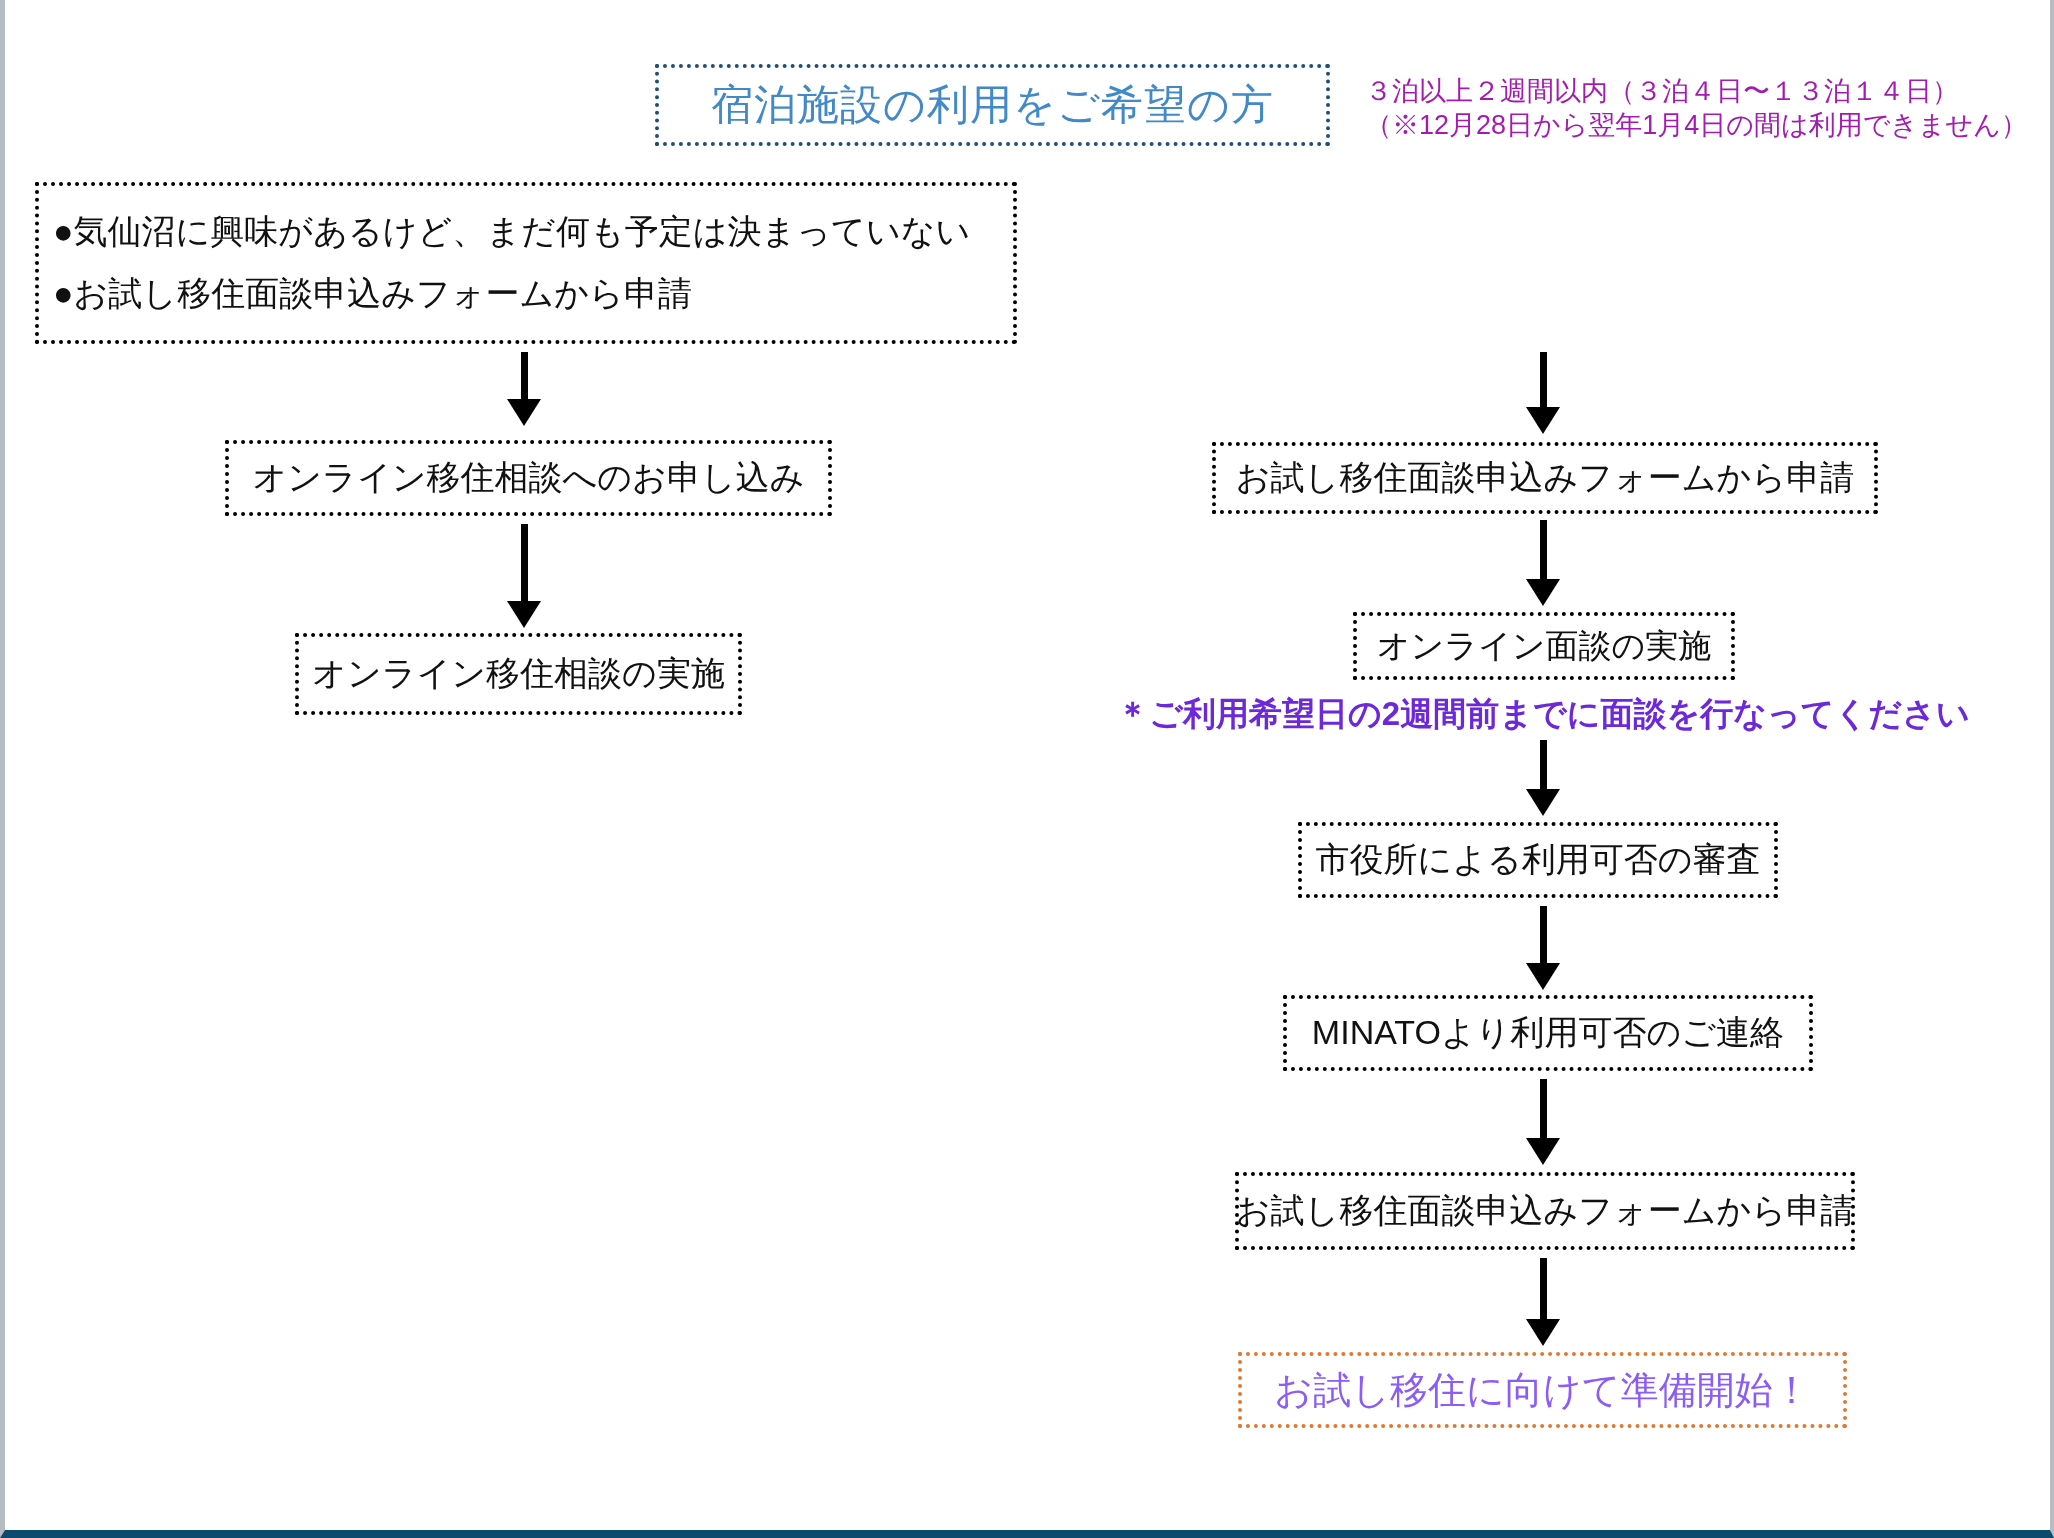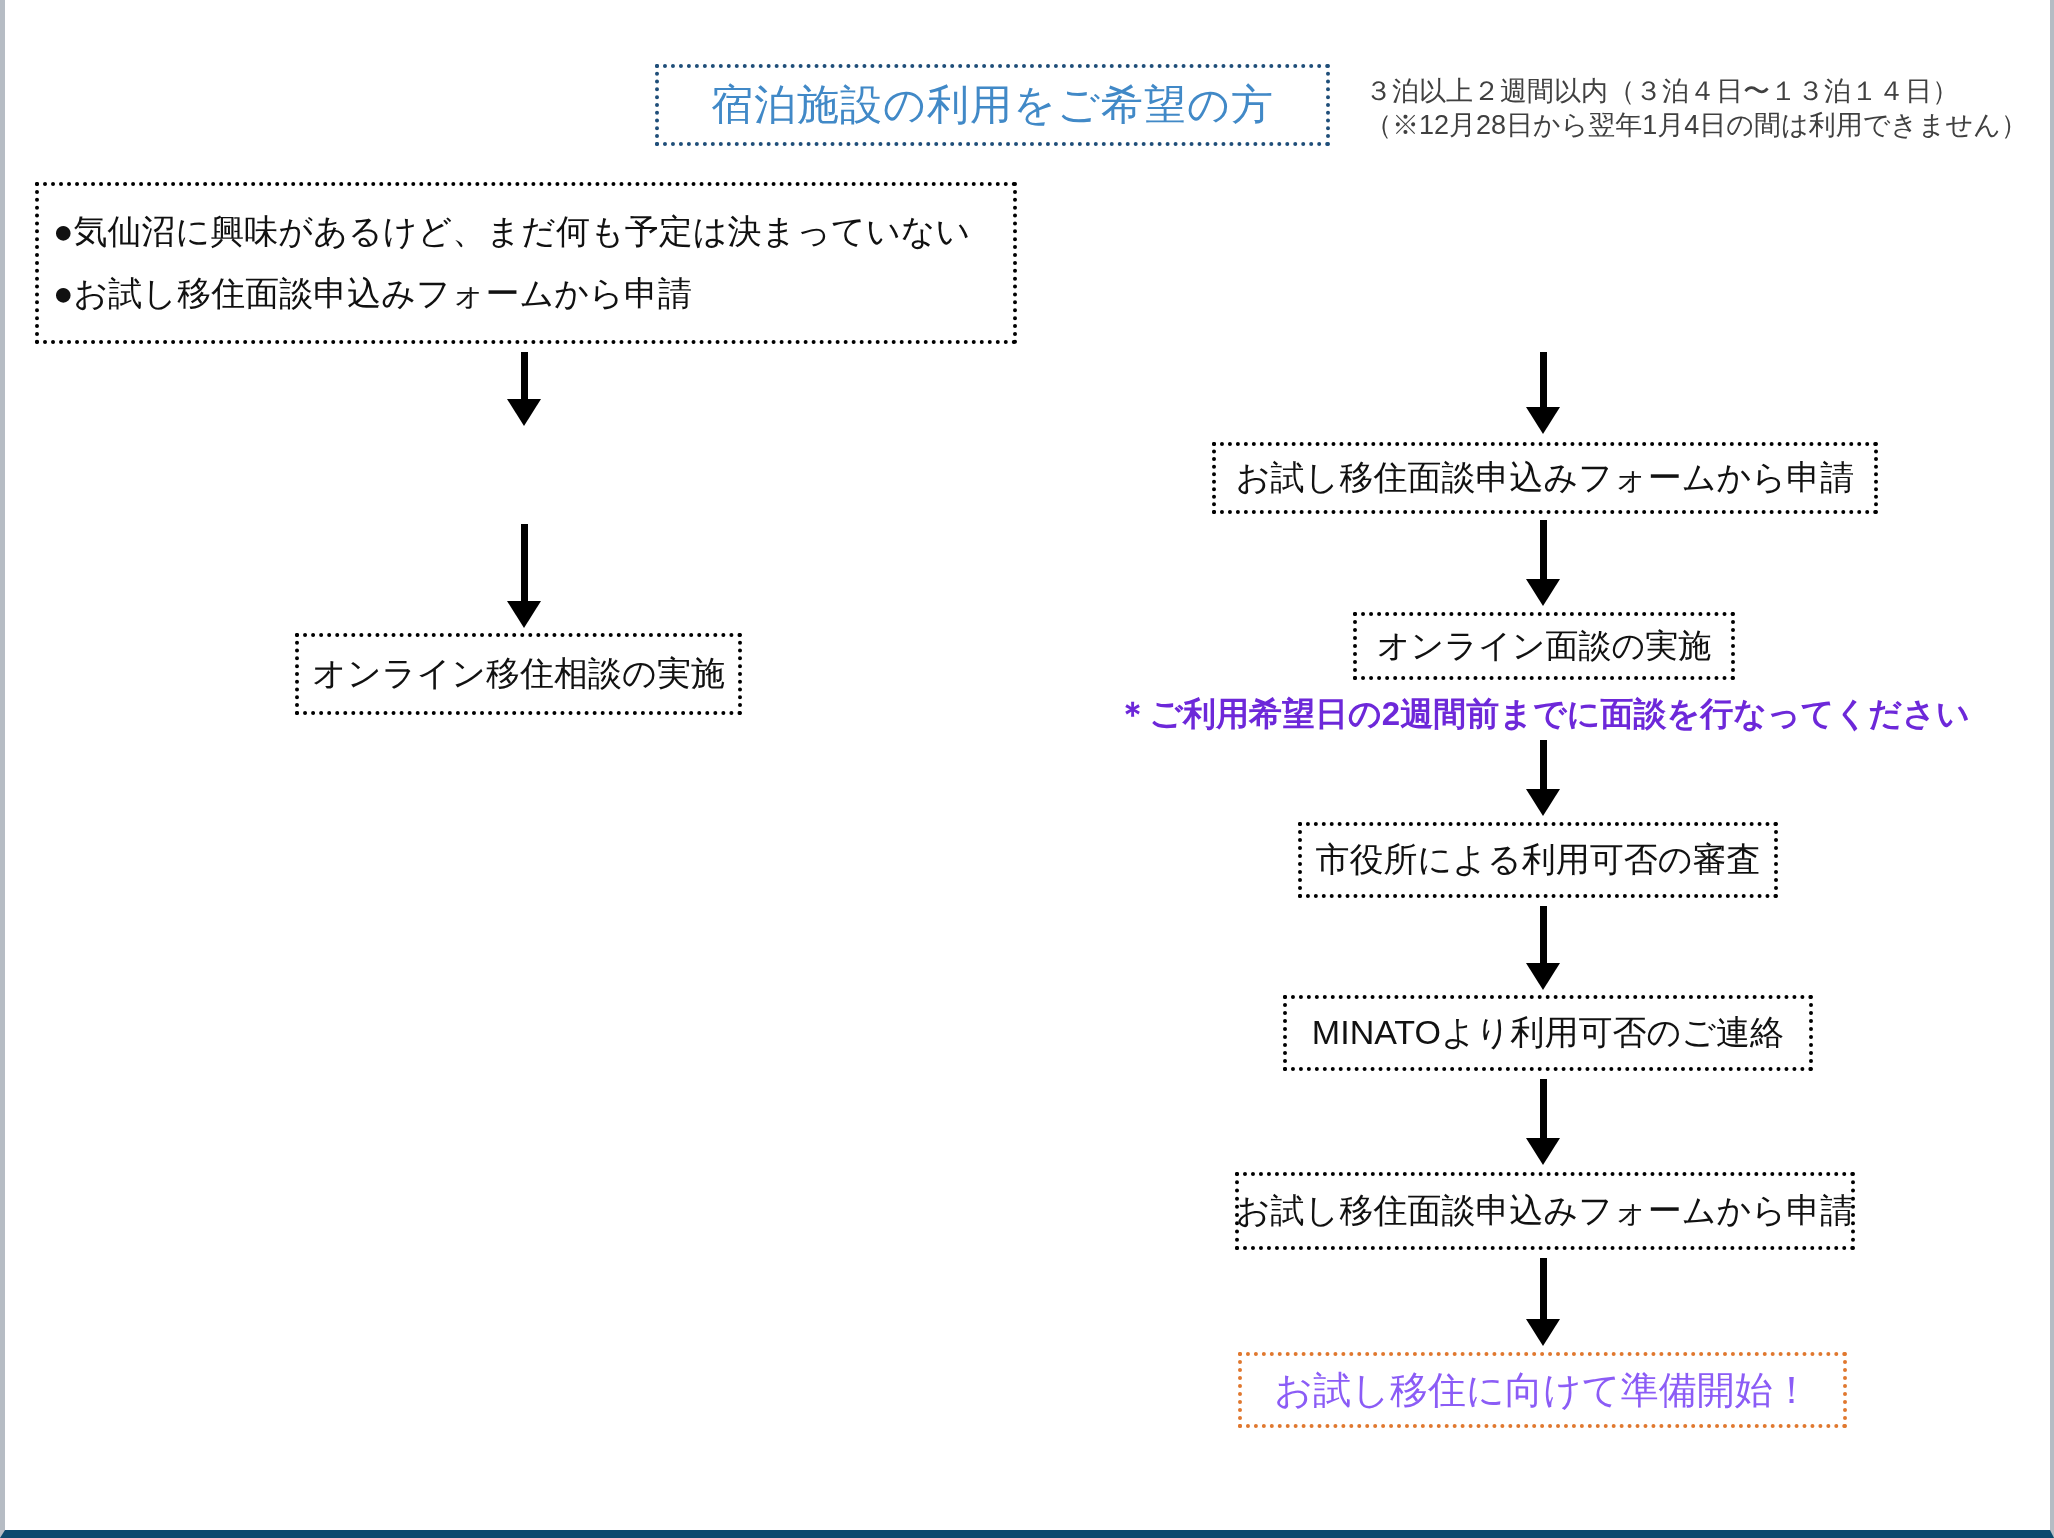--- a/index.html
+++ b/index.html
@@ -22,21 +22,21 @@
     border: 4px dotted #1f4e79;
     display: flex; align-items: center; justify-content: center;
     font-size: 42px;
     color: #4189c7;
     letter-spacing: 1px;
     box-sizing: border-box;
   }
   .duration-note {
     font-size: 27px;
     line-height: 34px;
-    color: #404040;
+    color: #a21caf;
     white-space: nowrap;
   }
   .cond-box {
     border: 4px dotted #000000;
     box-sizing: border-box;
     display: flex; flex-direction: column; justify-content: center;
     gap: 28px;
     font-size: 34px;
   }
   .cond-left { align-items: flex-start; padding-left: 14px; }
@@ -92,20 +92,23 @@
     <div>●気仙沼に興味があるけど、まだ何も予定は決まっていない</div>
     <div>●お試し移住面談申込みフォームから申請</div>
   </div>
 
 
   <div class="abs arrow" style="left:502px; top:352px; height:74px;">
     <div class="shaft"></div>
     <div class="head"></div>
   </div>
 
+  <div class="abs step-box" style="left:220px; top:440px; width:607px; height:76px;">
+    <span>オンライン移住相談へのお申し込み</span>
+  </div>
 
   <div class="abs arrow" style="left:502px; top:524px; height:104px;">
     <div class="shaft"></div>
     <div class="head"></div>
   </div>
 
   <div class="abs step-box" style="left:290px; top:633px; width:447px; height:82px;">
     <span>オンライン移住相談の実施</span>
   </div>
 

